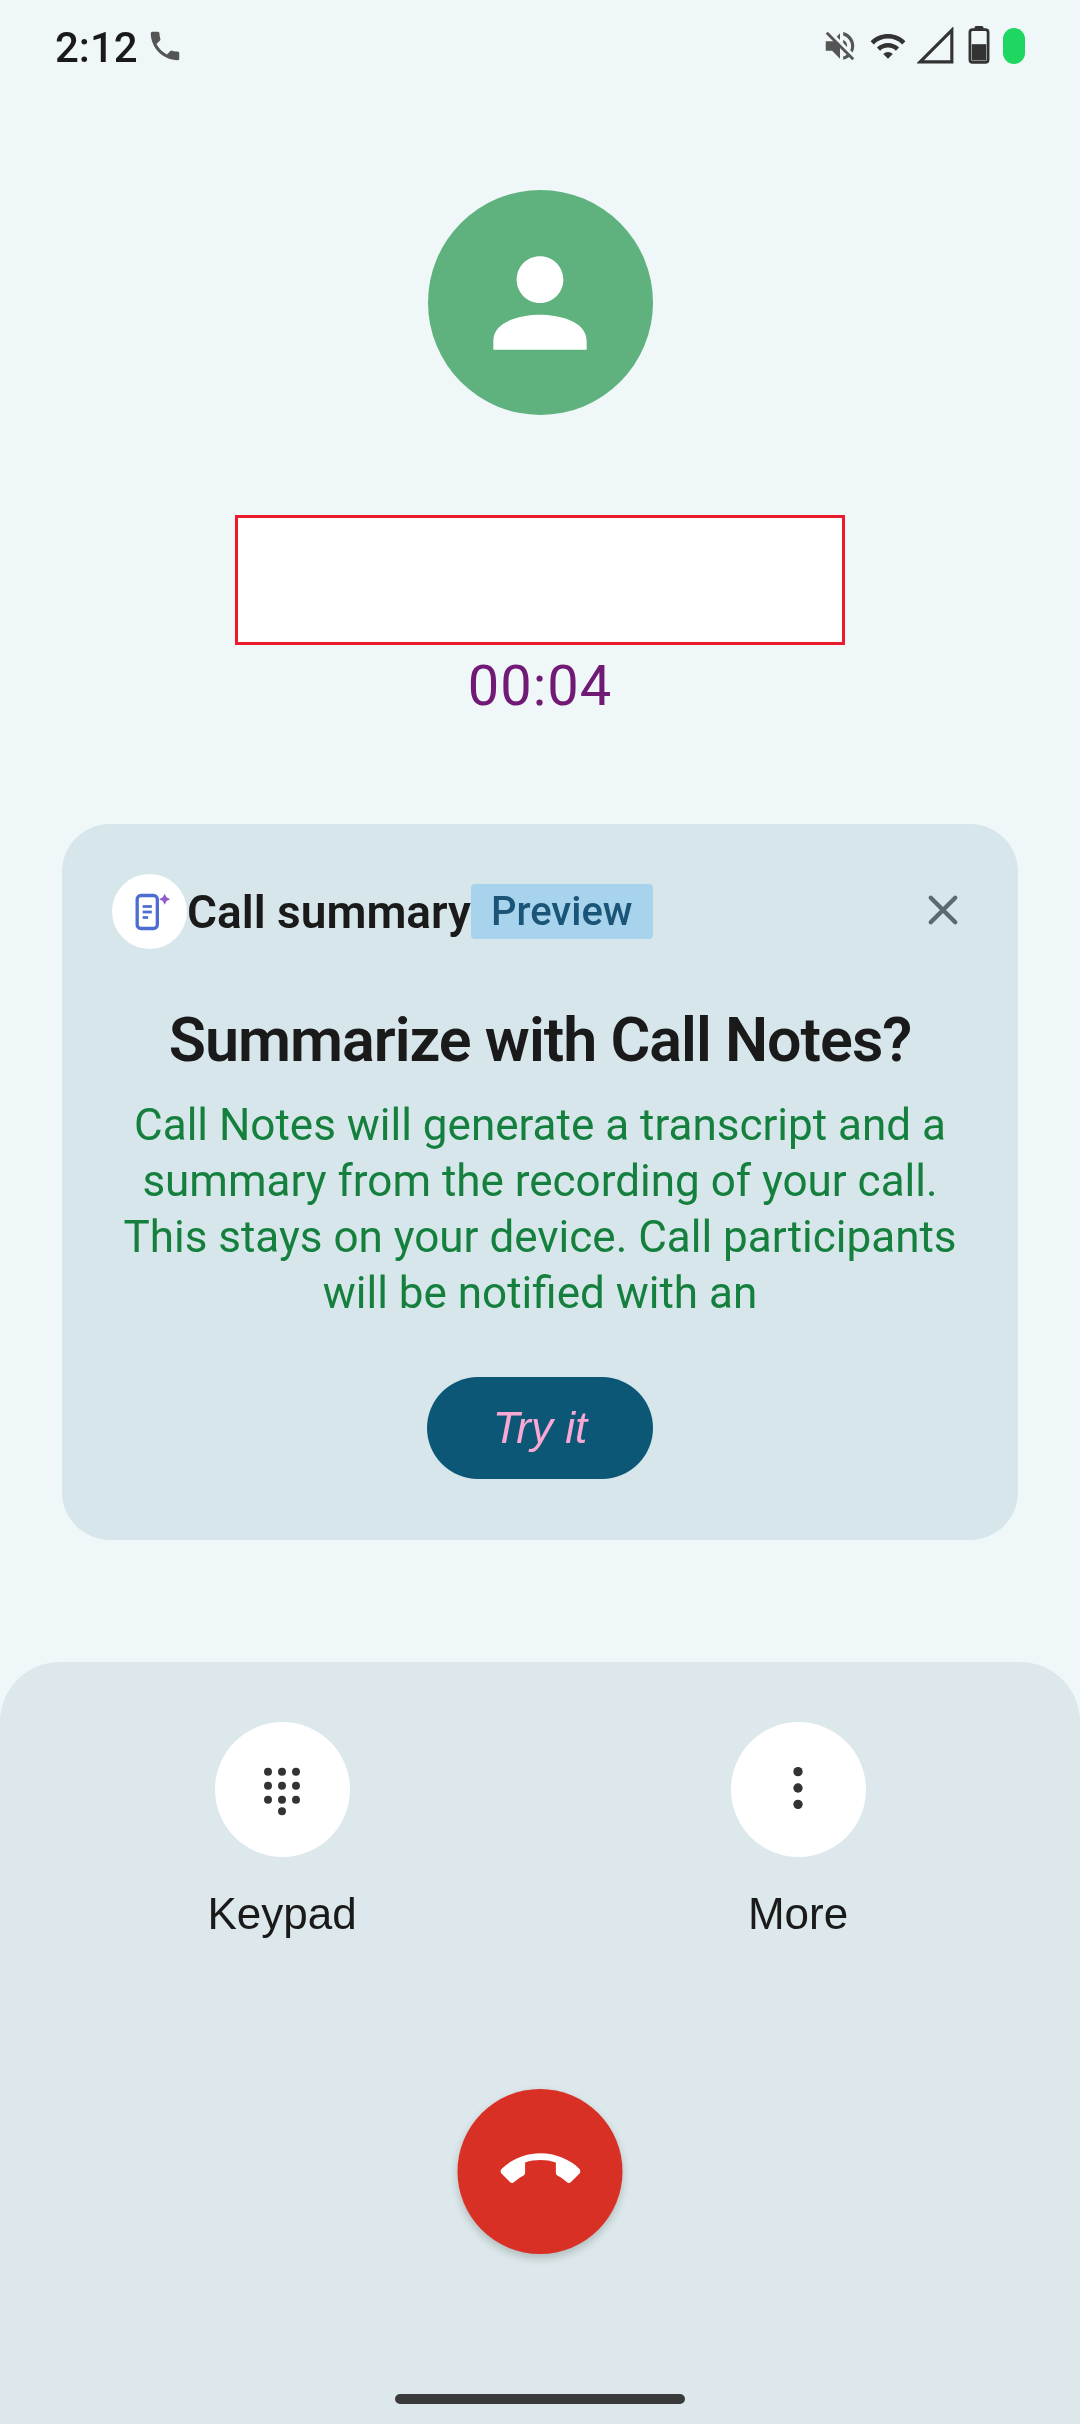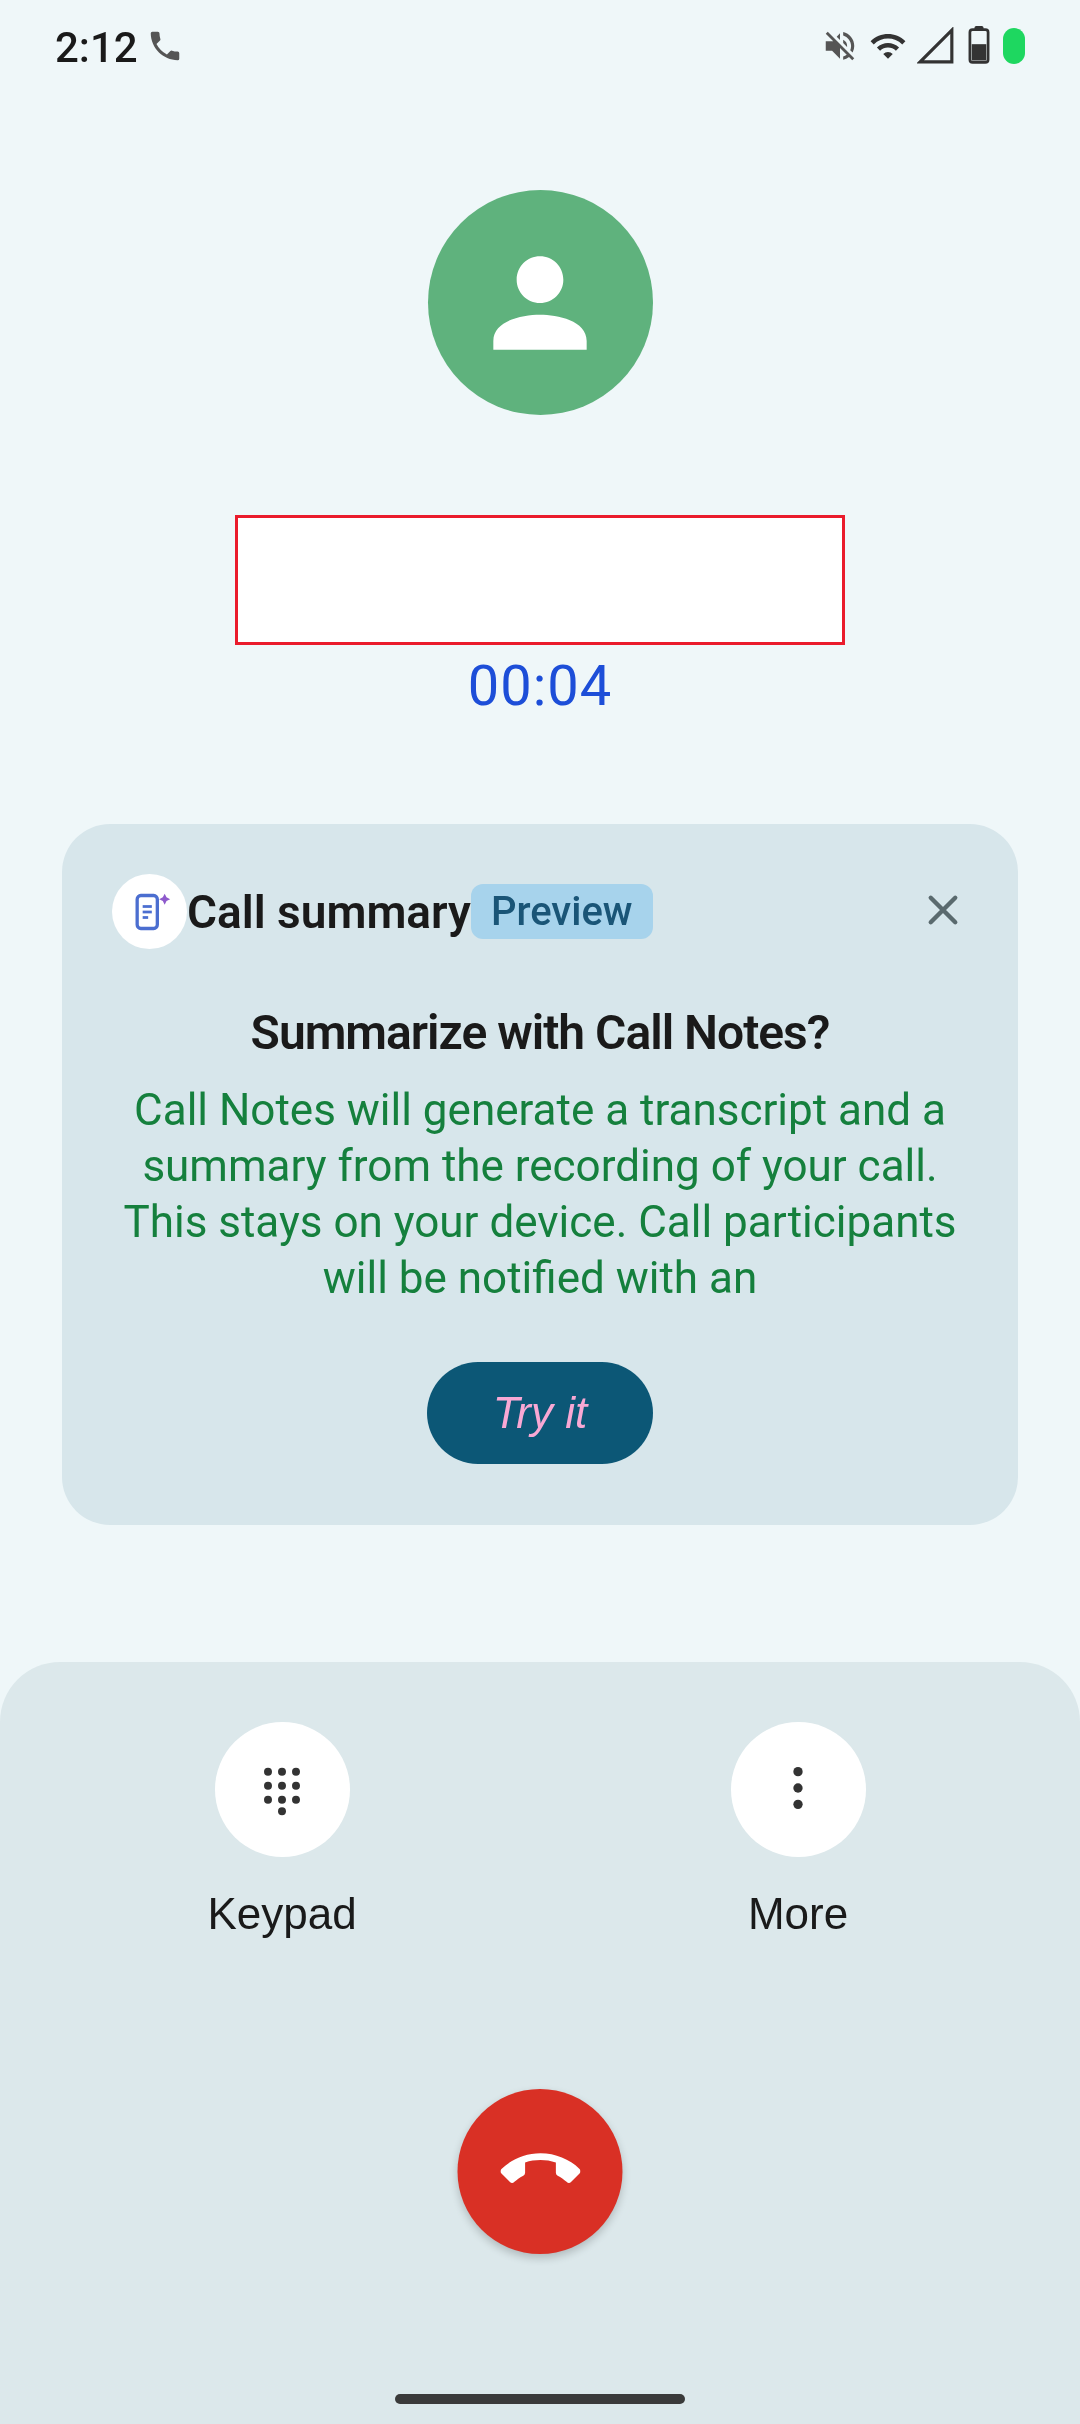--- a/index.html
+++ b/index.html
@@ -59,21 +59,21 @@
       margin: 100px auto 0;
       border: 3px solid #ea1c2c;
       background: #ffffff;
     }
 
     
     .duration {
       text-align: center;
       font-size: 56px;
       font-weight: 400;
-      color: #1d4ed8;
+      color: #701a75;
       margin-top: 8px;
       letter-spacing: 1px;
     }
 
     
     .card {
       margin: 105px 62px 0;
       background: #d7e6eb;
       border-radius: 48px;
       padding: 50px 50px 55px;
@@ -96,35 +96,35 @@
       font-size: 46px;
       font-weight: 600;
       color: #1a1a1a;
     }
     .badge {
       background: #a7d3ec;
       color: #1a5577;
       font-size: 40px;
       font-weight: 500;
       padding: 4px 20px;
-      border-radius: 12px;
+      border-radius: 4px;
     }
     .close-btn {
       margin-left: auto;
       width: 50px;
       height: 50px;
       background: none;
       border: none;
       cursor: pointer;
       display: flex;
       align-items: center;
       justify-content: center;
     }
     .card-heading {
-      font-size: 48px;
+      font-size: 61px;
       font-weight: 600;
       color: #1a1a1a;
       margin-top: 55px;
       text-align: center;
       letter-spacing: -1px;
     }
     .card-body {
       font-size: 44px;
       color: #15803d;
       text-align: center;

